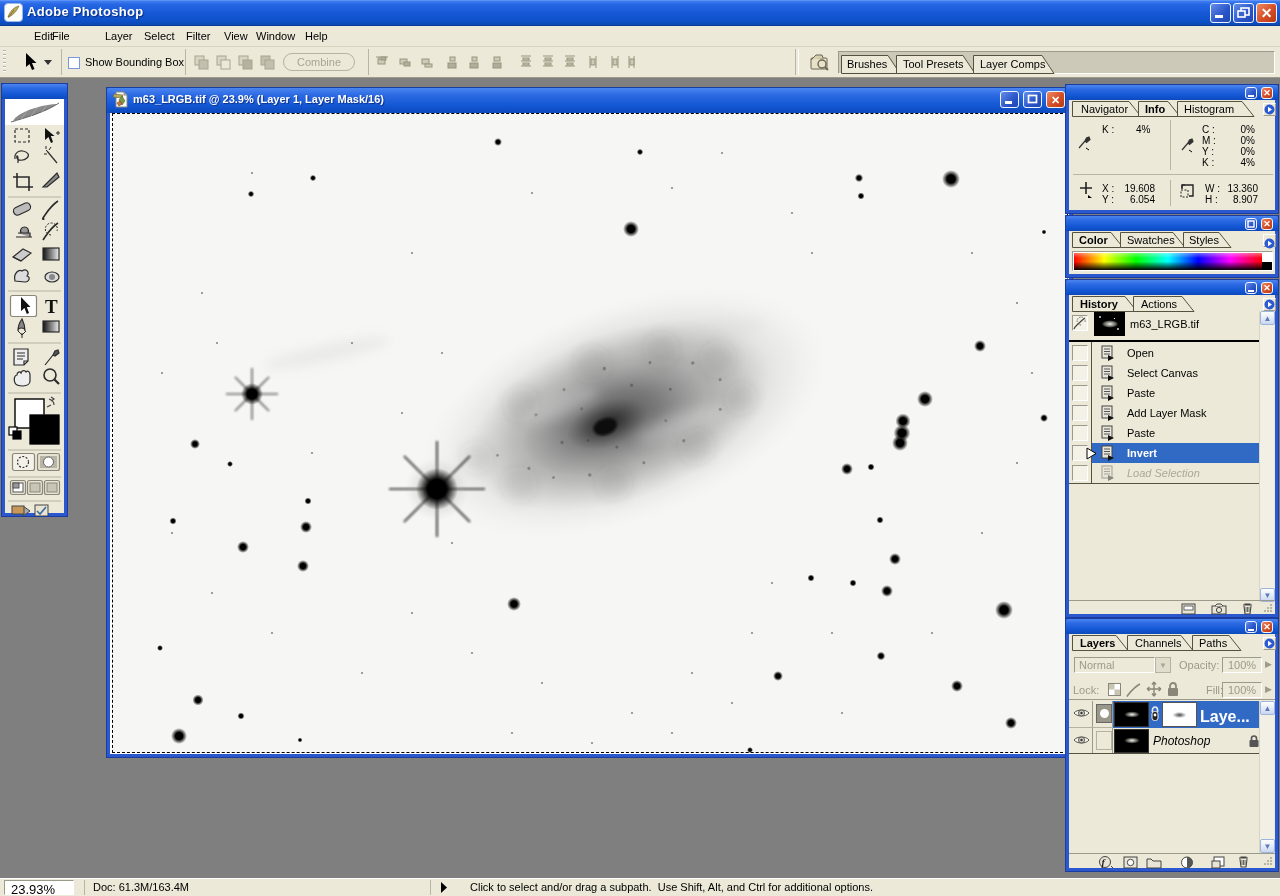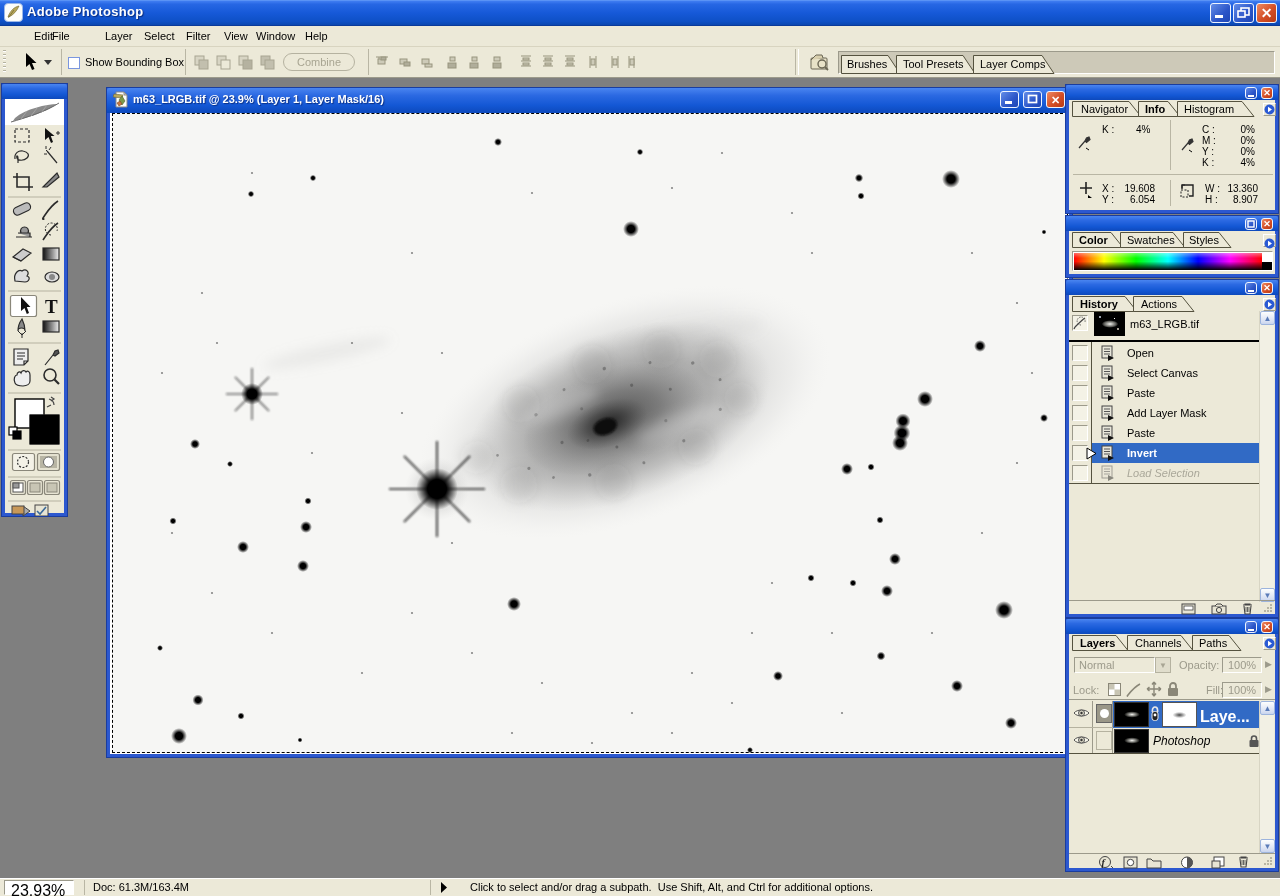--- a/index.html
+++ b/index.html
@@ -835,21 +835,21 @@
           <rect x="1" y="7" width="2" height="2"></rect>
           <rect x="4" y="7" width="2" height="2"></rect>
           <rect x="7" y="7" width="2" height="2"></rect>
         </g>
       </svg>
 </div>
 
 </div>
 
 <div class="abs" style="left:0; top:878px; width:1280px; height:18px; background:#ece9d8; border-top:1px solid #fff; font-size:11px; color:#000;">
-  <div class="abs sunken" style="left:4px; top:1px; width:70px; height:15px; background:#fff; font-size:16px; padding:1px 0 0 6px;">23.93%</div>
+  <div class="abs sunken" style="left:4px; top:1px; width:70px; height:15px; background:#fff; font-size:13px; padding:1px 0 0 6px;">23.93%</div>
   <div class="abs" style="left:84px; top:1px; width:1px; height:15px; background:#b9b6a4;"></div>
   <span class="abs" style="left:93px; top:2px;text-align:right;">Doc: 61.3M/163.4M</span>
   <div class="abs" style="left:430px; top:1px; width:1px; height:15px; background:#b9b6a4;"></div>
   <svg class="abs" style="left:440px; top:3px;" width="8" height="11">
       <path d="M1 0 L7 5.5 L1 11 Z" fill="#000"></path>
     </svg>
   <span class="abs" style="left:470px; top:2px;">Click to select and/or drag a subpath.&nbsp; Use Shift, Alt, and Ctrl for additional options.</span>
 </div>
 
 </body></html>

